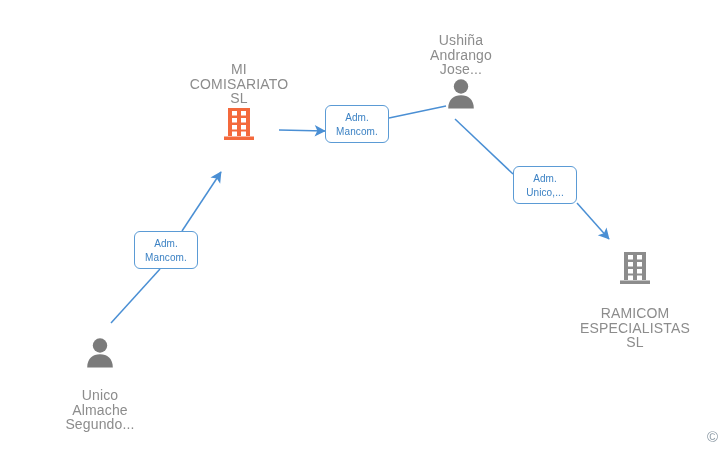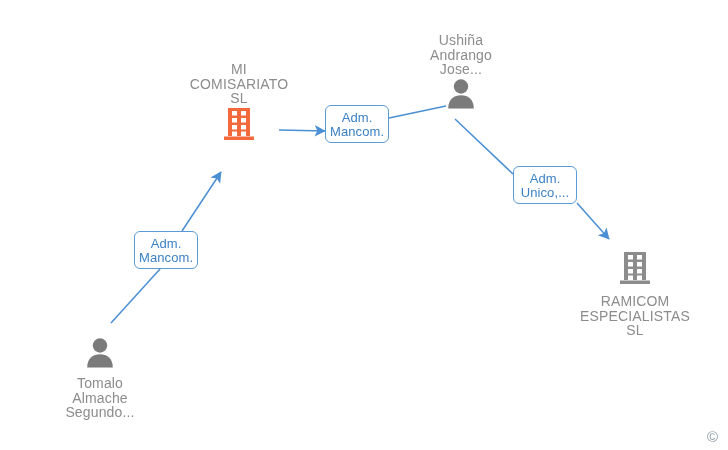--- a/index.html
+++ b/index.html
@@ -43,36 +43,36 @@
     width: 130px;
   }
   .node-label {
     font-size: 14px;
     line-height: 14.5px;
     color: #8c8c8c;
     letter-spacing: 0.15px;
     white-space: pre-line;
   }
   .node-label.below {
-    margin-top: 4px;
+    margin-top: 16px;
   }
   .node-icon {
     display: block;
     margin: 0 auto;
   }
 
   
   .rel-label {
     position: absolute;
     box-sizing: border-box;
     border: 1.4px solid #5b9bd5;
     border-radius: 6px;
     background: #ffffff;
     color: #3c82c4;
-    font-size: 13px;
+    font-size: 10px;
     line-height: 14px;
     text-align: center;
     padding: 5px 4px 5px 4px;
     white-space: pre-line;
     letter-spacing: 0.1px;
   }
 
   
   #watermark {
     position: absolute;
@@ -189,21 +189,21 @@
 SL</div>
   </div>
 
   <div class="node" style="left:35px; top:336px;">
     <span class="node-icon">
       <svg width="32" height="32" viewBox="0 0 32 32" aria-hidden="true">
         <circle cx="16" cy="9.5" r="7.2" fill="#7b7b7b"></circle>
         <path d="M3.2,31.5 C3.2,22.6 8.8,18.3 16,18.3 C23.2,18.3 28.8,22.6 28.8,31.5 Z" fill="#7b7b7b"></path>
       </svg>
     </span>
-    <div class="node-label below">Tomalo
+    <div class="node-label below">Unico
 Almache
 Segundo...</div>
   </div>
 
   <div class="rel-label" style="left:325px; top:105px; width:64px; height:38px;">Adm.
 Mancom.</div>
 
   <div class="rel-label" style="left:513px; top:166px; width:64px; height:38px;">Adm.
 Unico,...</div>
 

